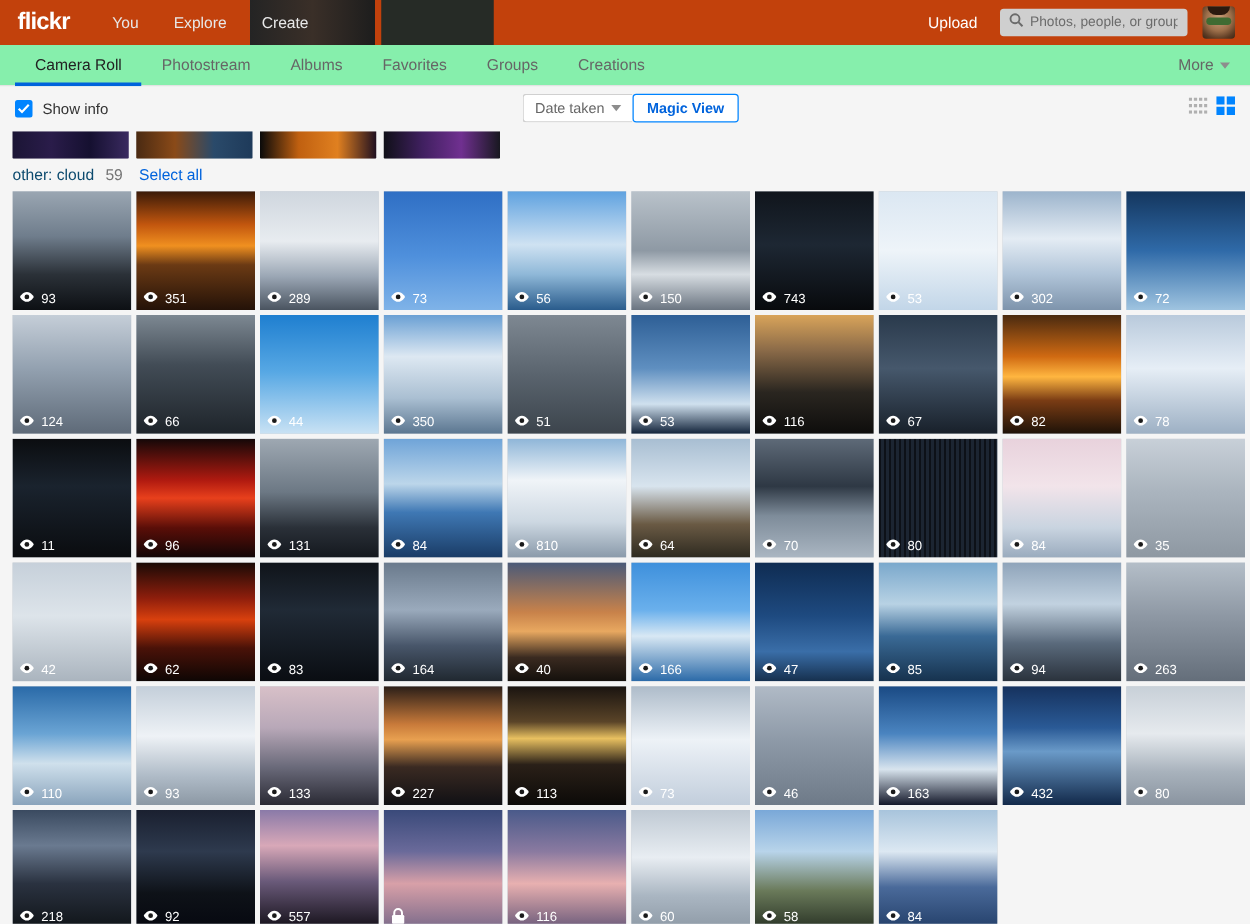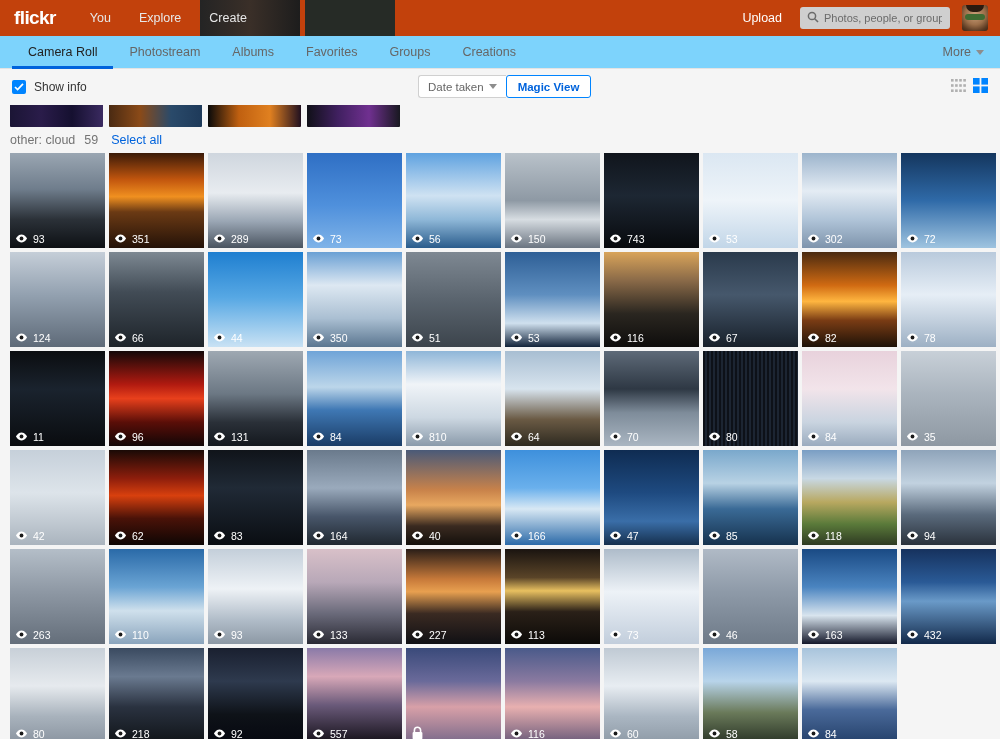--- a/index.html
+++ b/index.html
@@ -65,21 +65,21 @@
     background: #3f6b32;
   }
   .avatar::after {
     content: ""; position: absolute; left: 4px; top: 0;
     width: 18px; height: 7px; border-radius: 0 0 9px 9px;
     background: #2b1a0f;
   }
 
   
   .tabbar {
-    height: 33px; width: 1000px; background: #7dd3fc;
+    height: 33px; width: 1000px; background: #86efac;
     border-bottom: 1px solid #e3e3e3;
     display: flex; align-items: stretch; padding: 0 12px;
   }
   .tab {
     font-size: 12.5px; color: #666; padding: 0 16px;
     display: flex; align-items: center; cursor: pointer;
     border-bottom: 3px solid transparent; position: relative; top: 1px;
   }
   .tab.active { color: #222; border-bottom-color: #0063dc; }
   .tab-more {
@@ -133,21 +133,21 @@
   .strip-item {
     width: 93px; height: 22px; position: relative; overflow: hidden;
     border-radius: 0 0 1px 1px;
   }
 
   
   .section-head {
     height: 26px; display: flex; align-items: center;
     padding: 0 10px; background: #f5f5f5;
   }
-  .sec-title { font-size: 12.5px; color: #737373; }
+  .sec-title { font-size: 12.5px; color: #0c4a6e; }
   .sec-count { font-size: 12.5px; color: #757575; margin-left: 9px; }
   .sec-selectall {
     font-size: 12.5px; color: #0063dc; margin-left: 13px; cursor: pointer;
   }
 
   
   .grid {
     padding: 0 10px; display: grid;
     grid-template-columns: repeat(10, 95px);
     gap: 4px 4px;
@@ -647,30 +647,20 @@
       <div class="art" style="background: linear-gradient(rgb(122, 168, 204) 0%, rgb(184, 210, 228) 35%, rgb(58, 106, 150) 62%, rgb(22, 50, 78) 100%);"></div>
       <div class="meta">
         <span class="eye"><svg width="13" height="9" viewBox="0 0 13 9">
             <path d="M6.5 0.6C3 0.6 1 4.5 1 4.5s2 3.9 5.5 3.9S12 4.5 12 4.5 10 0.6 6.5 0.6z" fill="#fff"></path>
             <circle cx="6.5" cy="4.5" r="1.9" fill="#1a1a1a"></circle>
           </svg></span>
         <span>85</span>
       </div>
     </div>
     <div class="cell">
-      <div class="art" style="background: linear-gradient(rgb(122, 158, 196) 0%, rgb(200, 216, 228) 30%, rgb(184, 168, 96) 55%, rgb(90, 122, 58) 78%, rgb(46, 58, 34) 100%);"></div>
-      <div class="meta">
-        <span class="eye"><svg width="13" height="9" viewBox="0 0 13 9">
-            <path d="M6.5 0.6C3 0.6 1 4.5 1 4.5s2 3.9 5.5 3.9S12 4.5 12 4.5 10 0.6 6.5 0.6z" fill="#fff"></path>
-            <circle cx="6.5" cy="4.5" r="1.9" fill="#1a1a1a"></circle>
-          </svg></span>
-        <span>118</span>
-      </div>
-    </div>
-    <div class="cell">
       <div class="art" style="background: linear-gradient(rgb(143, 164, 186) 0%, rgb(194, 210, 224) 35%, rgb(90, 106, 124) 68%, rgb(42, 50, 60) 100%);"></div>
       <div class="meta">
         <span class="eye"><svg width="13" height="9" viewBox="0 0 13 9">
             <path d="M6.5 0.6C3 0.6 1 4.5 1 4.5s2 3.9 5.5 3.9S12 4.5 12 4.5 10 0.6 6.5 0.6z" fill="#fff"></path>
             <circle cx="6.5" cy="4.5" r="1.9" fill="#1a1a1a"></circle>
           </svg></span>
         <span>94</span>
       </div>
     </div>
     <div class="cell">

